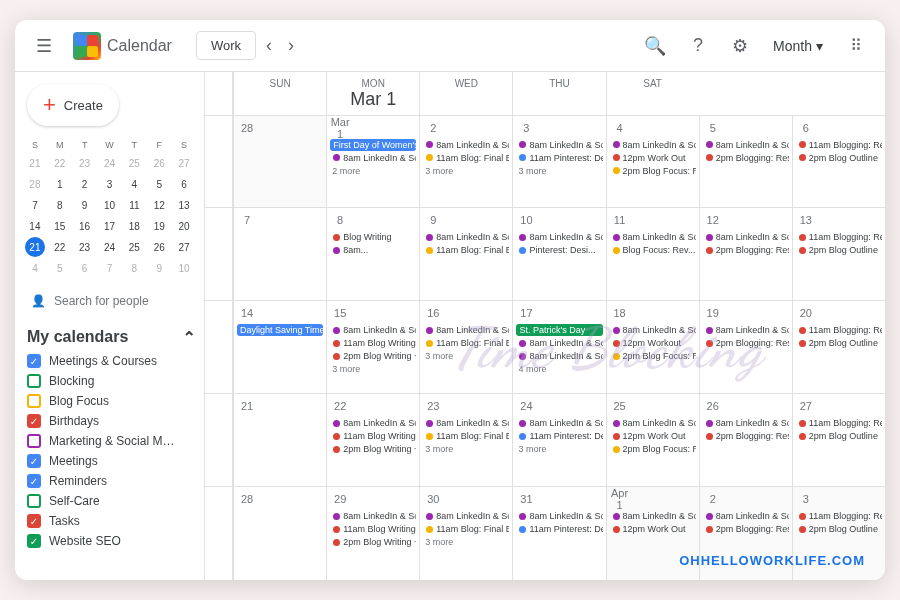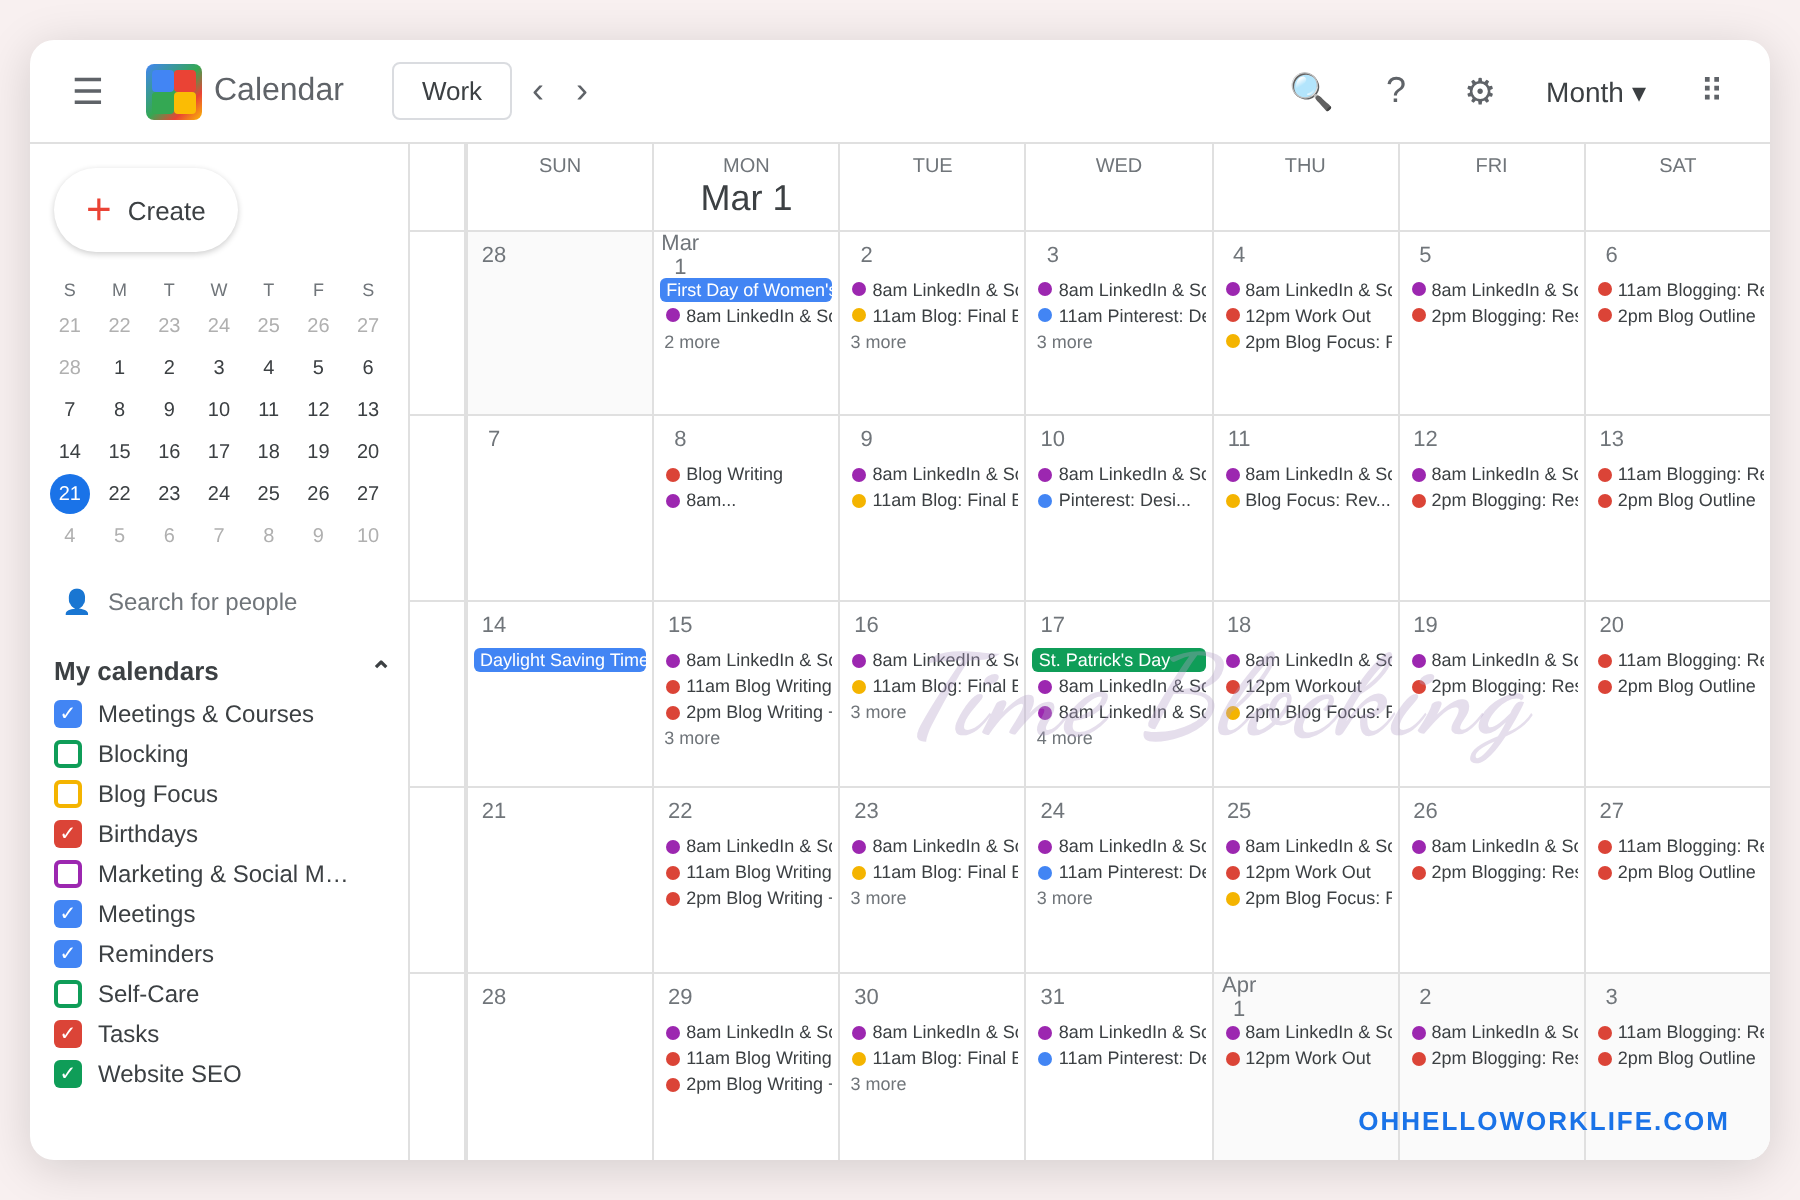--- a/index.html
+++ b/index.html
@@ -200,21 +200,21 @@
       cursor: pointer;
     }
 
     .calendar-section {
       padding: 12px 0 4px 12px;
     }
     .calendar-section-header {
       display: flex;
       align-items: flex-start;
       justify-content: space-between;
-      font-size: 13px;
+      font-size: 16px;
       font-weight: 600;
       color: #3c4043;
       padding-right: 8px;
       margin-bottom: 4px;
       cursor: pointer;
     }
     .cal-item {
       display: flex;
       align-items: center;
       gap: 8px;
@@ -536,32 +536,26 @@
       <div class="cal-header-row">
         <div style="border-right:1px solid #e0e0e0;"></div>
         <div class="cal-header-cell">
           <span>SUN</span>
         </div>
         <div class="cal-header-cell">
           <span>MON</span>
           <span class="day-num">Mar 1</span>
         </div>
         <div class="cal-header-cell">
-          <span>TUE</span>
-        </div>
-        <div class="cal-header-cell">
           <span>WED</span>
         </div>
         <div class="cal-header-cell">
           <span>THU</span>
         </div>
         <div class="cal-header-cell">
-          <span>FRI</span>
-        </div>
-        <div class="cal-header-cell">
           <span>SAT</span>
         </div>
       </div>
 
       <div class="cal-body" id="cal-body-container">
 
         <div class="watermark">Time Blocking</div>
       <div class="cal-week">
             <div class="week-num"></div>
             <div class="cal-day other-month">

